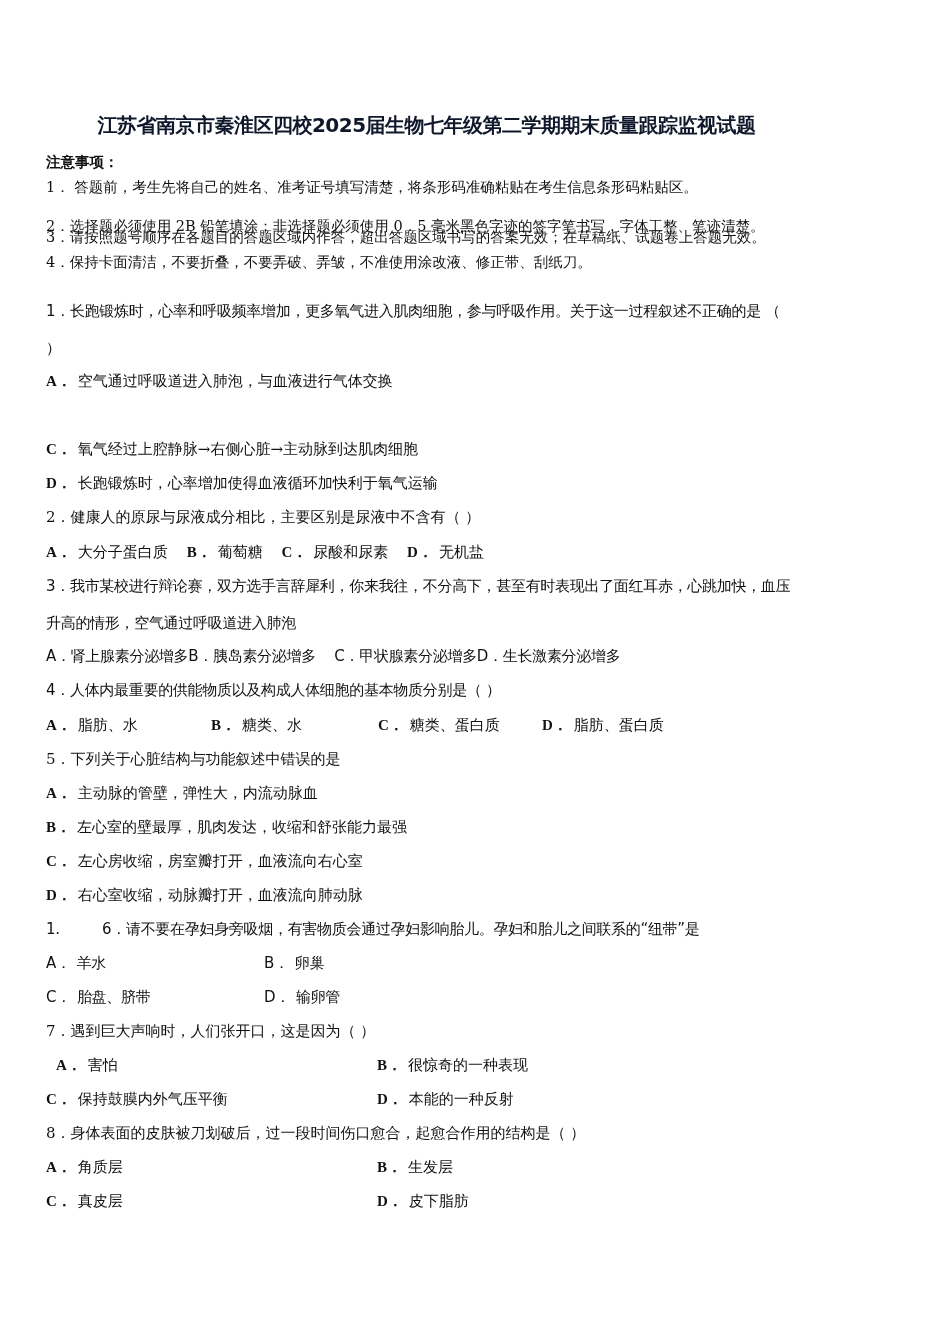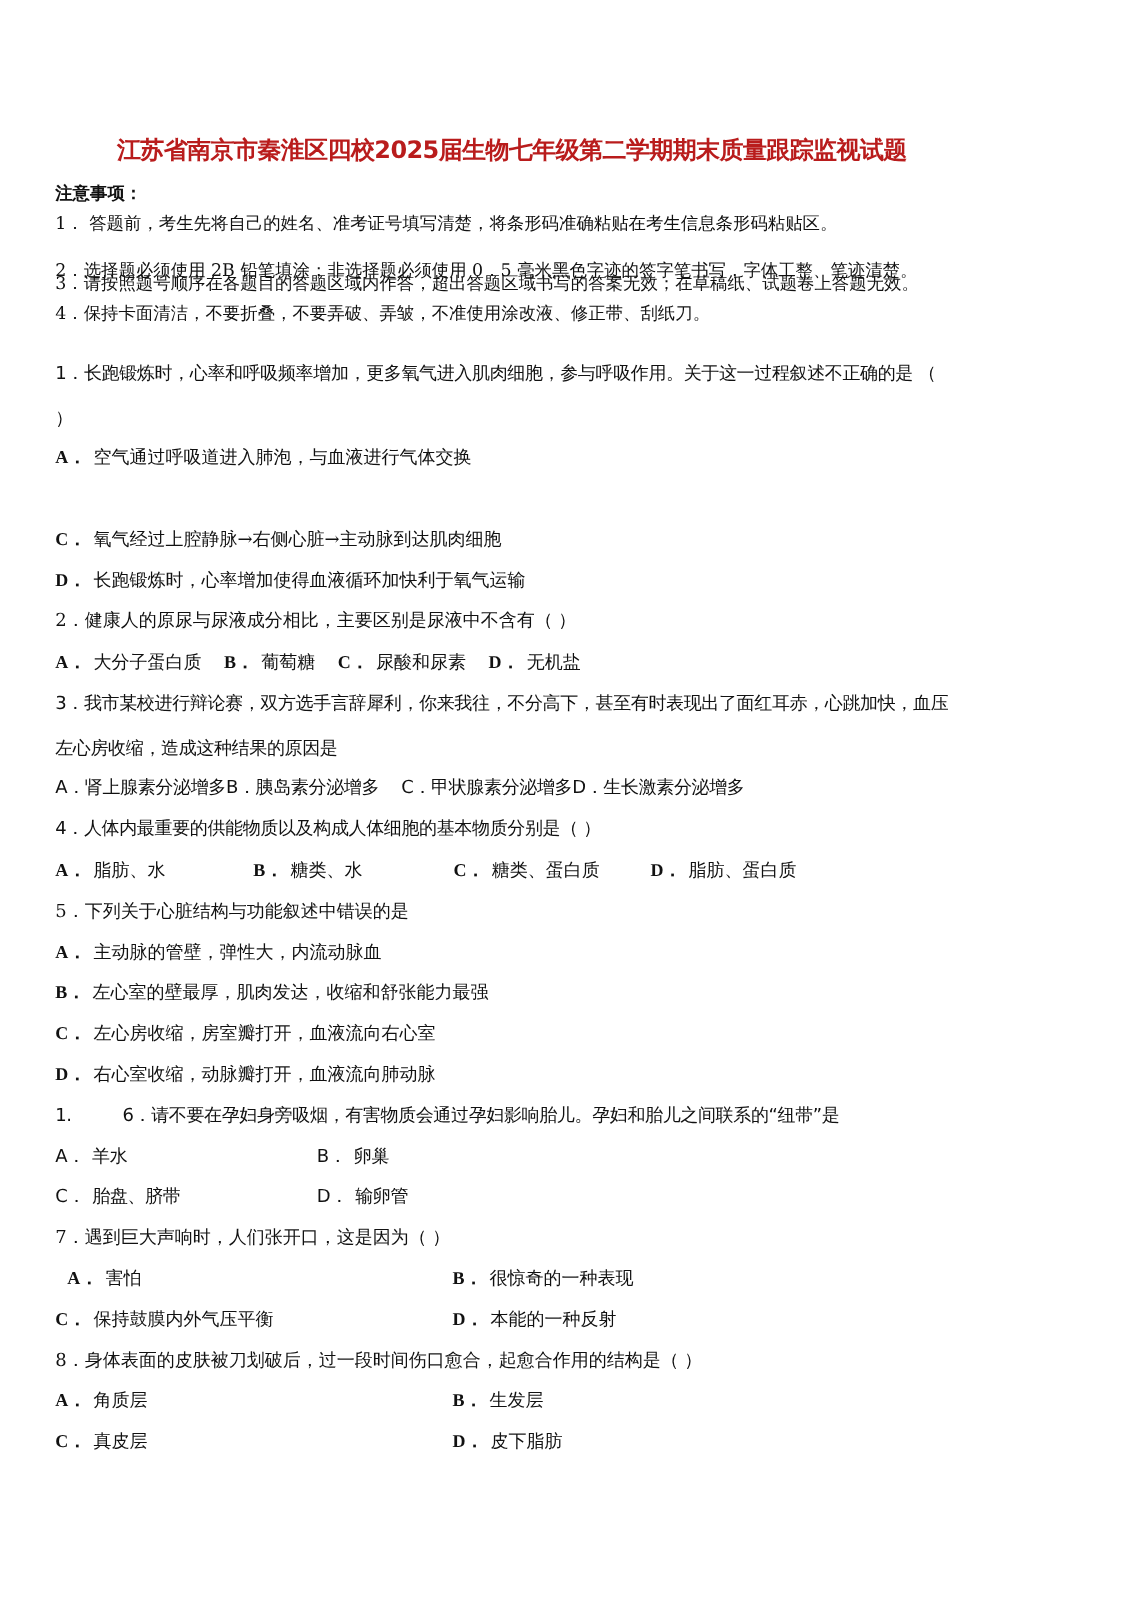--- a/index.html
+++ b/index.html
@@ -23,21 +23,21 @@
     .title {
       position: absolute;
       top: 112px;
       left: 0;
       width: 853px;
       text-align: center;
       font-family: "DejaVu Sans", "Liberation Sans", sans-serif;
       font-weight: bold;
       font-size: 20px;
       letter-spacing: -0.5px;
-      color: #b91c1c;
+      color: #0f172a;
     }
     .line {
       position: absolute;
       left: 46px;
       font-size: 15px;
       line-height: 20px;
       white-space: nowrap;
       color: #111;
     }
     .notice { font-size: 14.5px; }
@@ -79,21 +79,21 @@
 
   <div class="line" style="top:507px;">2．健康人的原尿与尿液成分相比，主要区别是尿液中不含有（ ）</div>
   <div class="opt" style="left:46px; top:542px;">
     <span class="inline-opt"><span class="opt-label">A．</span><span class="opt-text">大分子蛋白质</span></span>
     <span class="inline-opt"><span class="opt-label">B．</span><span class="opt-text">葡萄糖</span></span>
     <span class="inline-opt"><span class="opt-label">C．</span><span class="opt-text">尿酸和尿素</span></span>
     <span class="inline-opt"><span class="opt-label">D．</span><span class="opt-text">无机盐</span></span>
   </div>
 
   <div class="line q" style="top:576px;">3．我市某校进行辩论赛，双方选手言辞犀利，你来我往，不分高下，甚至有时表现出了面红耳赤，心跳加快，血压</div>
-  <div class="line q" style="top:613px;">左心房收缩，造成这种结果的原因是</div>
+  <div class="line q" style="top:613px;">升高的情形，空气通过呼吸道进入肺泡</div>
   <div class="opt q" style="left:46px; top:646px;">
     <span><span>A．</span><span>肾上腺素分泌增多</span></span><span><span>B．</span><span>胰岛素分泌增多</span></span>
     <span style="margin-left:14px;"><span>C．</span><span>甲状腺素分泌增多</span></span><span><span>D．</span><span>生长激素分泌增多</span></span>
   </div>
 
   <div class="line q" style="top:680px;">4．人体内最重要的供能物质以及构成人体细胞的基本物质分别是（    ）</div>
   <div class="opt" style="left:46px; top:715px;"><span class="opt-label">A．</span><span class="opt-text">脂肪、水</span></div>
   <div class="opt" style="left:211px; top:715px;"><span class="opt-label">B．</span><span class="opt-text">糖类、水</span></div>
   <div class="opt" style="left:378px; top:715px;"><span class="opt-label">C．</span><span class="opt-text">糖类、蛋白质</span></div>
   <div class="opt" style="left:542px; top:715px;"><span class="opt-label">D．</span><span class="opt-text">脂肪、蛋白质</span></div>

